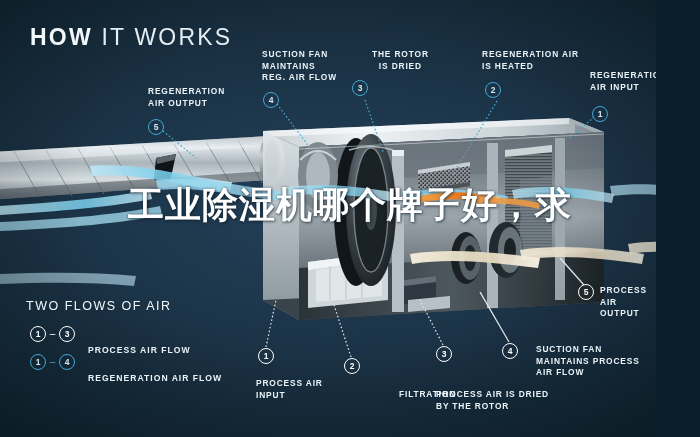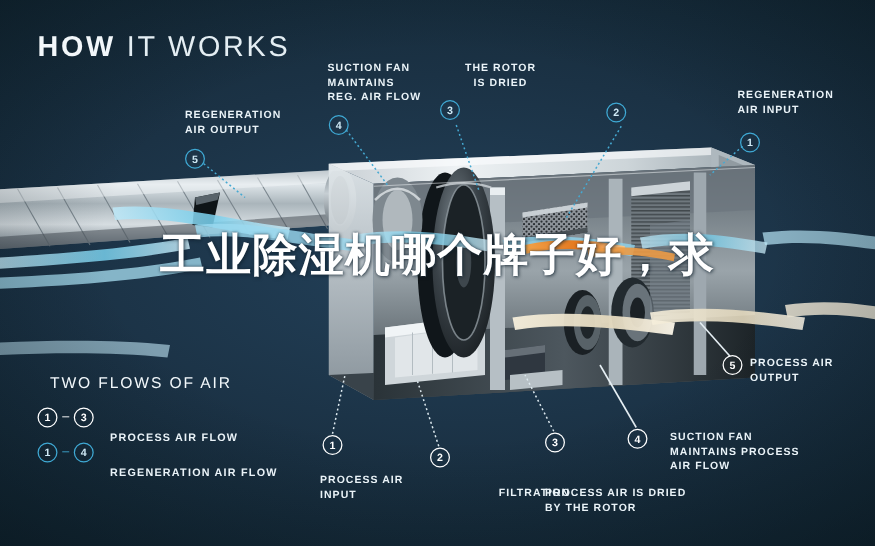--- a/index.html
+++ b/index.html
@@ -2,27 +2,28 @@
 <html><head>
 <meta charset="utf-8">
 <style>
   html, body {
     margin: 0;
     padding: 0;
     background: #0a1f2b;
   }
   #stage {
     position: relative;
-    width: 700px;
+    width: 636px;
     height: 437px;
     overflow: hidden;
     font-family: "Liberation Sans", sans-serif;
     background:
       radial-gradient(ellipse 120% 90% at 52% 48%, #23415a 0%, #1b3245 38%, #132835 70%, #0c202c 100%),
       linear-gradient(150deg, #0a1e29 0%, #17303f 55%, #1d3a4c 100%);
+    padding-left: 20px;
   }
   
   #vignette {
     position: absolute; inset: 0;
     background: radial-gradient(ellipse 85% 80% at 50% 45%, rgba(0,0,0,0) 45%, rgba(4,14,20,0.55) 100%);
     pointer-events: none;
   }
 
   
   .title {
@@ -58,21 +59,21 @@
     font-size: 8.5px;
     font-weight: 700;
     line-height: 1;
   }
   .circ.white { border: 1.4px solid #ffffff; color: #ffffff; }
   .circ.blue  { border: 1.4px solid #3fa9d4; color: #cfe9f5; }
 
   
   .legend-title {
     position: absolute;
-    left: 40px; top: 299px;
+    left: 26px; top: 299px;
     color: #f2f8fb;
     font-size: 12.5px;
     font-weight: 400;
     letter-spacing: 1.5px;
   }
   .legend-row {
     position: absolute;
     left: 30px;
     display: flex;
     align-items: center;
@@ -369,20 +370,22 @@
 
   <div class="label" style="left:262px; top:49px;">SUCTION FAN
 MAINTAINS
 REG. AIR FLOW</div>
   <div class="circ blue" style="left:263px; top:92px;">4</div>
 
   <div class="label" style="left:372px; top:49px;text-align:center;">THE ROTOR
 IS DRIED</div>
   <div class="circ blue" style="left:352px; top:80px;">3</div>
 
+  <div class="label" style="left:482px; top:49px;">REGENERATION AIR
+IS HEATED</div>
   <div class="circ blue" style="left:485px; top:82px;">2</div>
 
   <div class="label" style="left:590px; top:70px;">REGENERATION
 AIR INPUT</div>
   <div class="circ blue" style="left:592px; top:106px;">1</div>
 
   <div class="circ white" style="left:258px; top:348px;">1</div>
   <div class="label" style="left:256px; top:378px;">PROCESS AIR
 INPUT</div>
 

